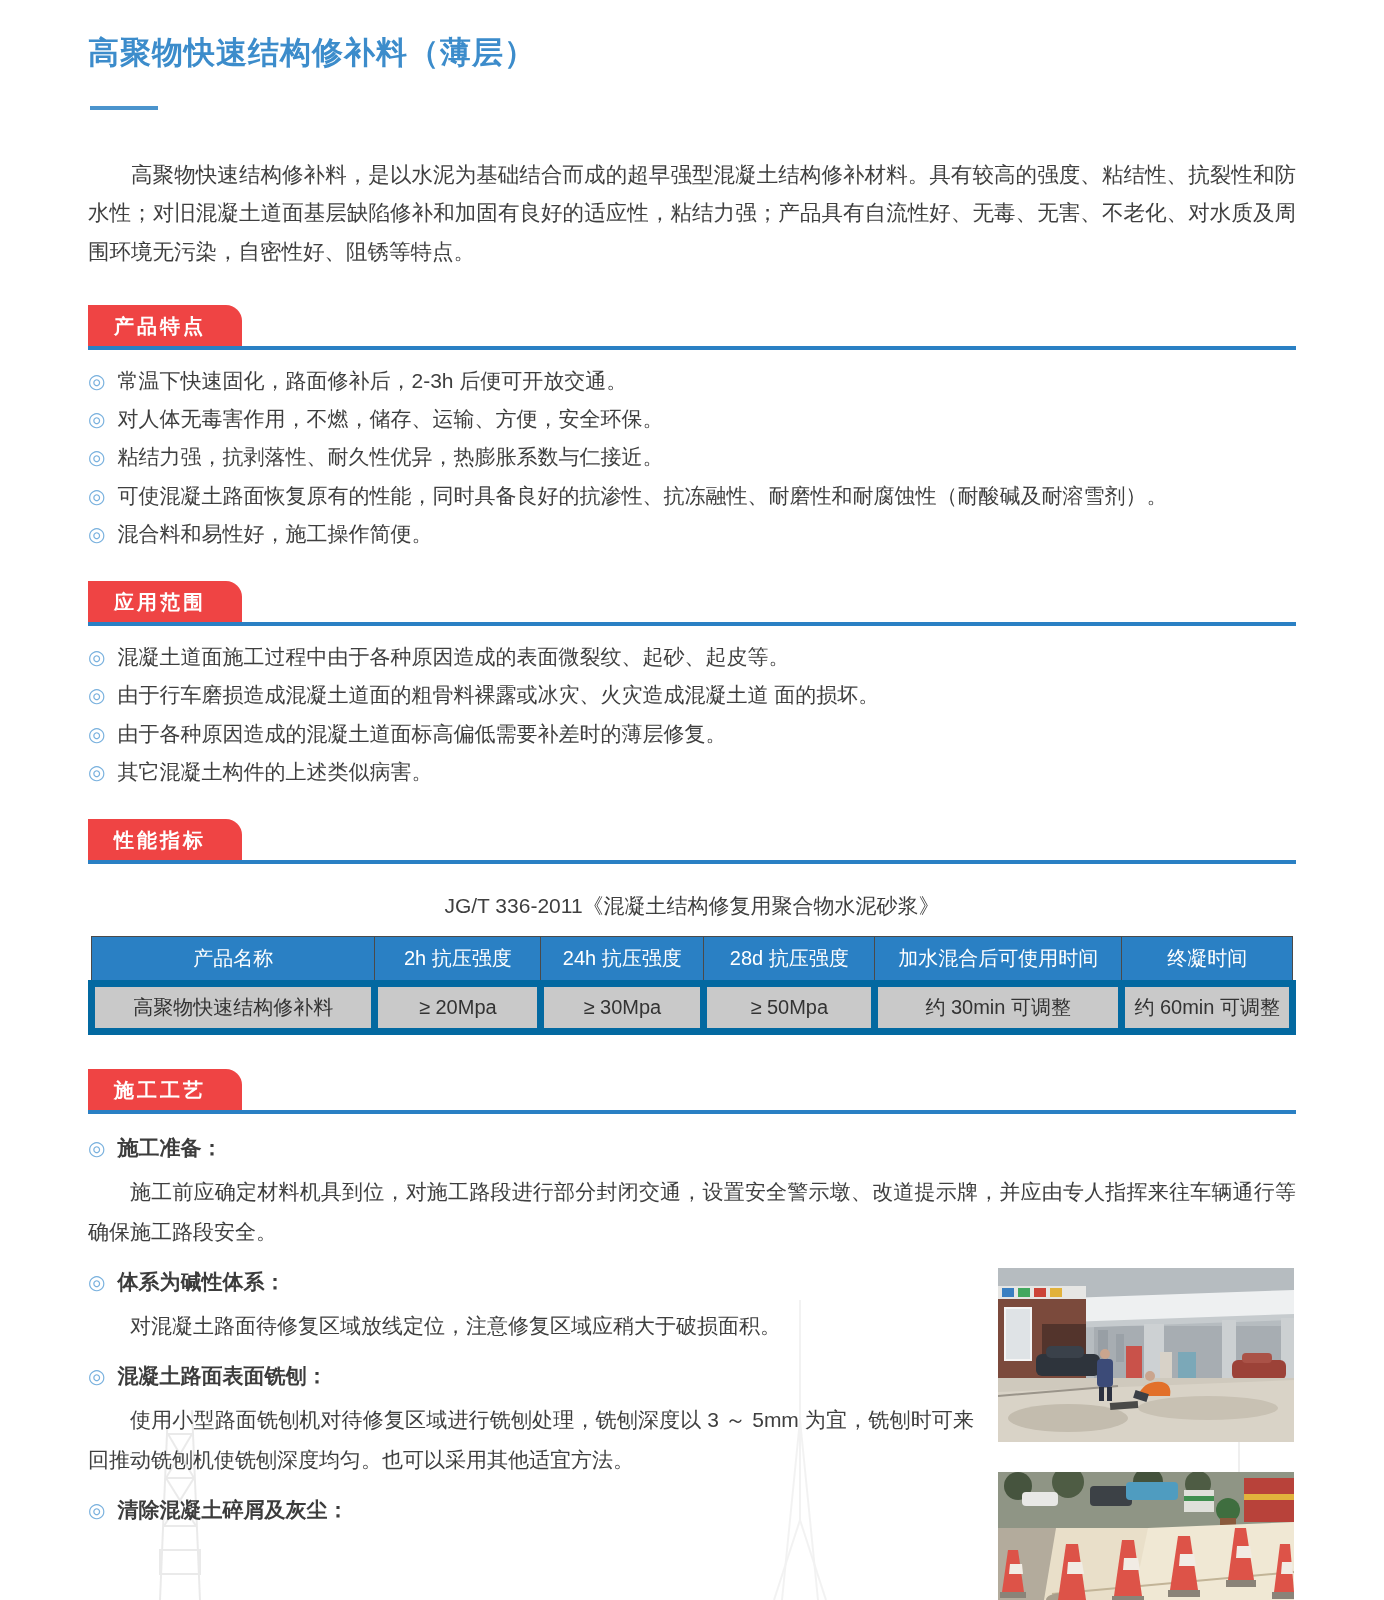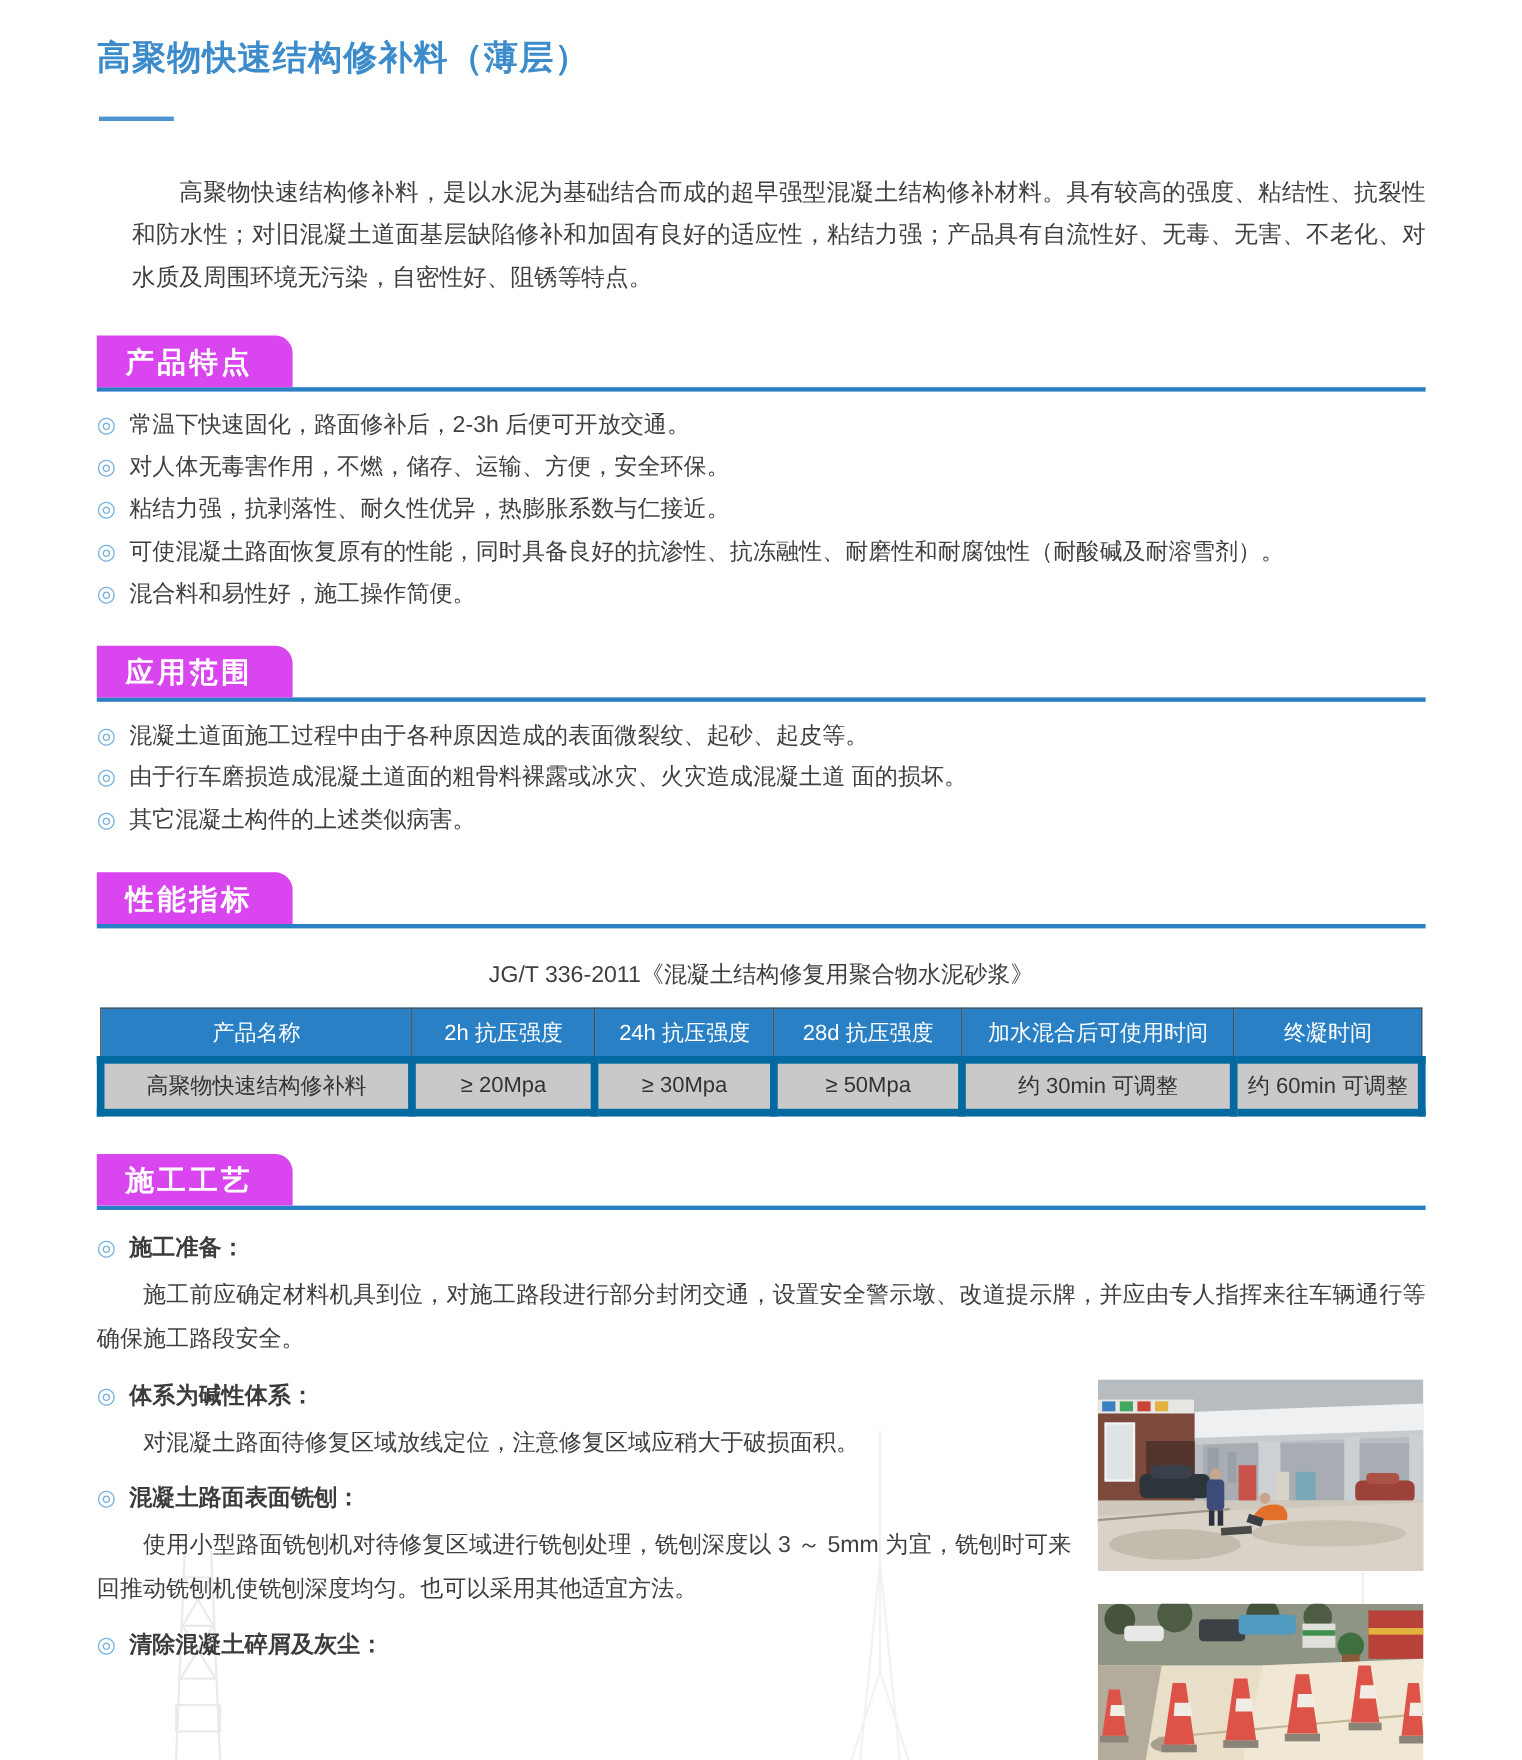--- a/index.html
+++ b/index.html
@@ -15,28 +15,27 @@
   .page-title {
     color:#3c8ccb; font-size:31px; font-weight:bold; letter-spacing:1px;
     margin-top:6px;
   }
   .title-dash { width:68px; height:4px; background:#4b94cd; margin:32px 0 46px 2px; }
 
   
   .intro {
     font-size:21.5px; line-height:1.78; text-indent:2em; text-align:justify;
     color:#3f3f3f;
-    margin-left:32px;
   }
 
   
   .section-header { border-bottom:4px solid #2a80c4; margin-top:34px; line-height:0; }
   .section-tab {
-    display:inline-block; background:#d946ef; color:#ffffff;
-    font-size:26px; font-weight:bold; letter-spacing:3px; line-height:1;
+    display:inline-block; background:#ef4444; color:#ffffff;
+    font-size:20px; font-weight:bold; letter-spacing:3px; line-height:1;
     padding:11px 36px 10px 26px; border-radius:0 16px 0 0;
   }
 
   
   ul.bullets { list-style:none; margin:18px 0 0 0; }
   ul.bullets li { font-size:21px; line-height:1.25; margin:12px 0; color:#3f3f3f; }
   .bullet-glyph { color:#79b1de; font-size:20px; margin-right:12px; }
 
   
   .standard-caption { text-align:center; font-size:21px; margin:28px 0 16px 0; color:#3f3f3f; }
@@ -85,20 +84,21 @@
     <li><span class="bullet-glyph">◎</span><span>可使混凝土路面恢复原有的性能，同时具备良好的抗渗性、抗冻融性、耐磨性和耐腐蚀性（耐酸碱及耐溶雪剂）。</span></li>
     <li><span class="bullet-glyph">◎</span><span>混合料和易性好，施工操作简便。</span></li>
   </ul>
 
   <div class="section-header">
     <span class="section-tab">应用范围</span>
   </div>
   <ul class="bullets">
     <li><span class="bullet-glyph">◎</span><span>混凝土道面施工过程中由于各种原因造成的表面微裂纹、起砂、起皮等。</span></li>
     <li><span class="bullet-glyph">◎</span><span>由于行车磨损造成混凝土道面的粗骨料裸露或冰灾、火灾造成混凝土道 面的损坏。</span></li>
+    <li><span class="bullet-glyph">◎</span><span>由于各种原因造成的混凝土道面标高偏低需要补差时的薄层修复。</span></li>
     <li><span class="bullet-glyph">◎</span><span>其它混凝土构件的上述类似病害。</span></li>
   </ul>
 
   <div class="section-header">
     <span class="section-tab">性能指标</span>
   </div>
   <p class="standard-caption">JG/T 336-2011《混凝土结构修复用聚合物水泥砂浆》</p>
   <table class="perf">
     <colgroup>
       <col style="width:23.6%">

